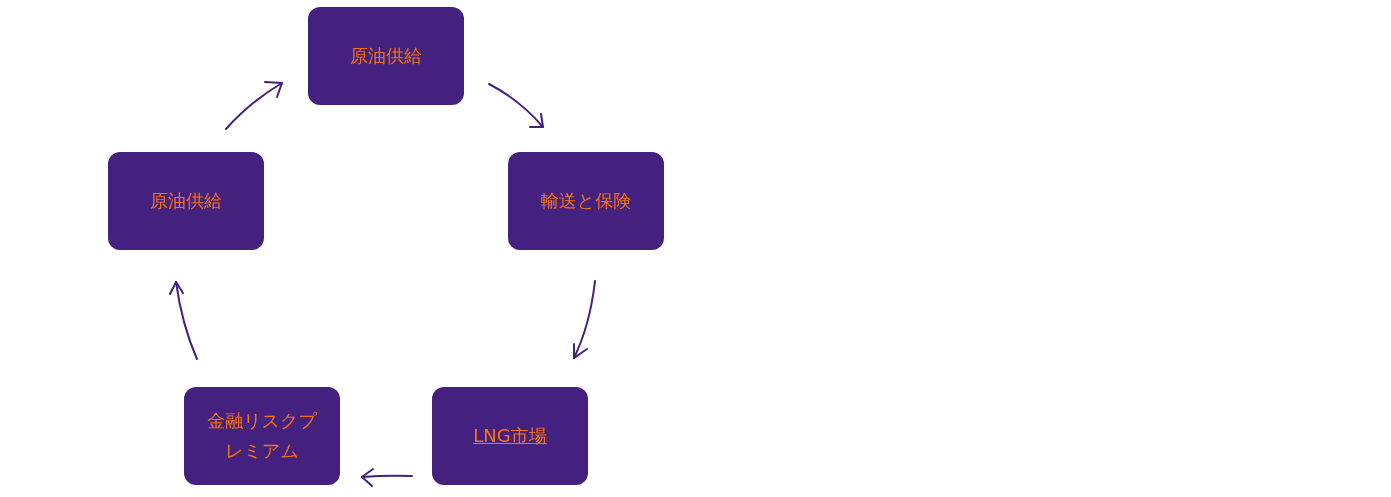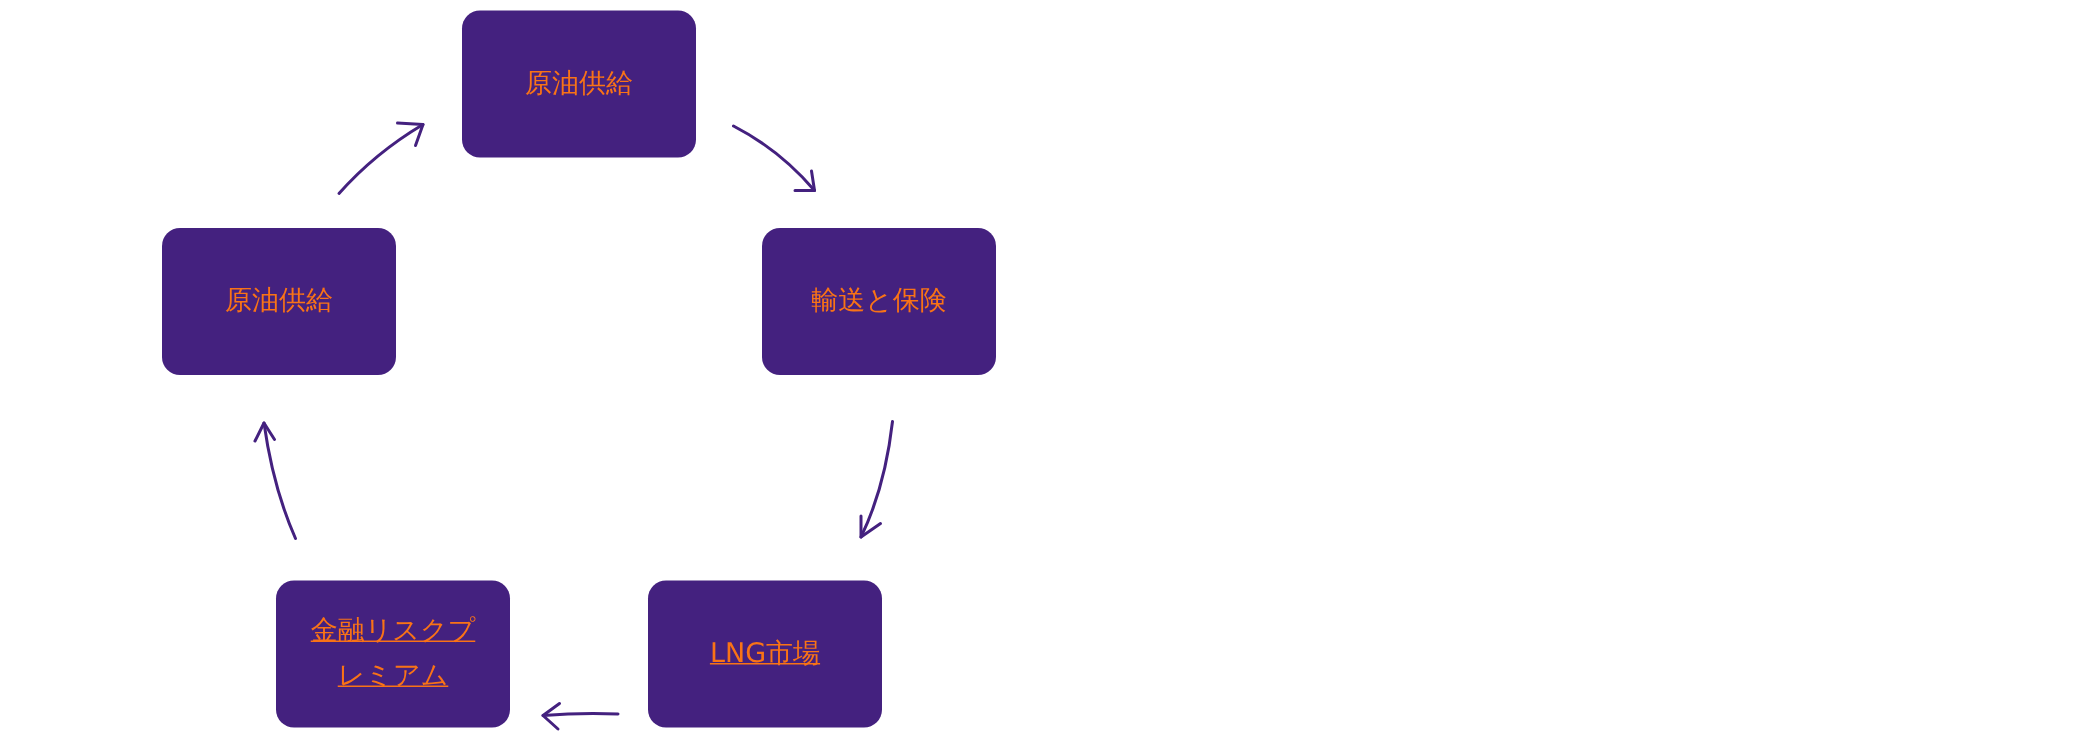--- a/index.html
+++ b/index.html
@@ -50,19 +50,19 @@
 </div>
 
 <div class="node" style="left:508px; top:152px; padding:0 22px;">
   <span>輸送と保険</span>
 </div>
 
 <div class="node" style="left:432px; top:387px;text-decoration:underline;">
   <span>LNG市場</span>
 </div>
 
-<div class="node" style="left:184px; top:387px; padding:0 16px;text-decoration:underline;">
+<div class="node" style="left:184px; top:387px; padding:0 16px;">
   <span>金融リスクプレミアム</span>
 </div>
 
 <div class="node" style="left:108px; top:152px;">
   <span>原油供給</span>
 </div>
 
 </body></html>

